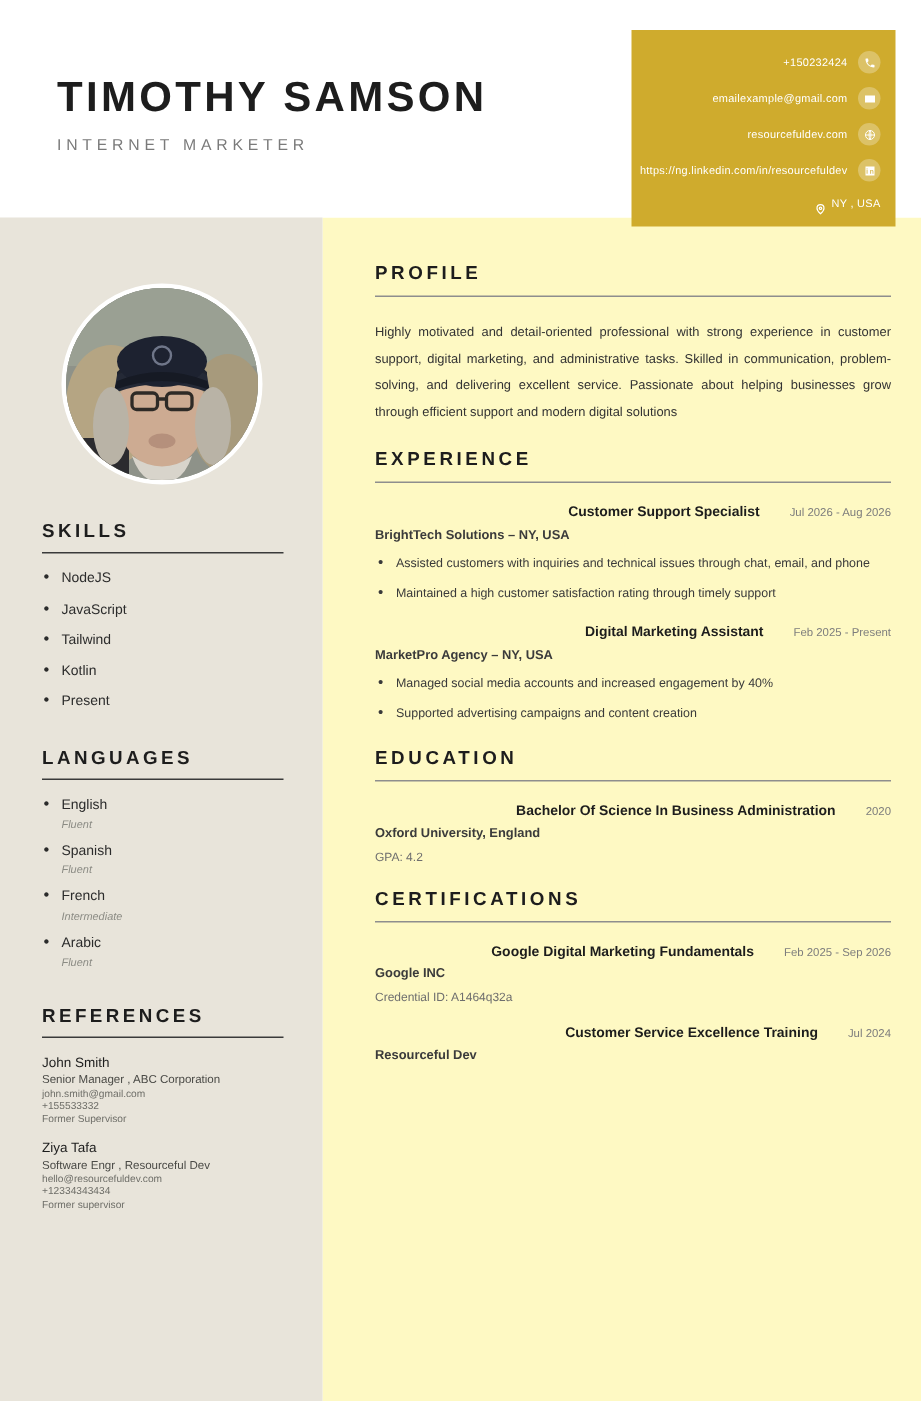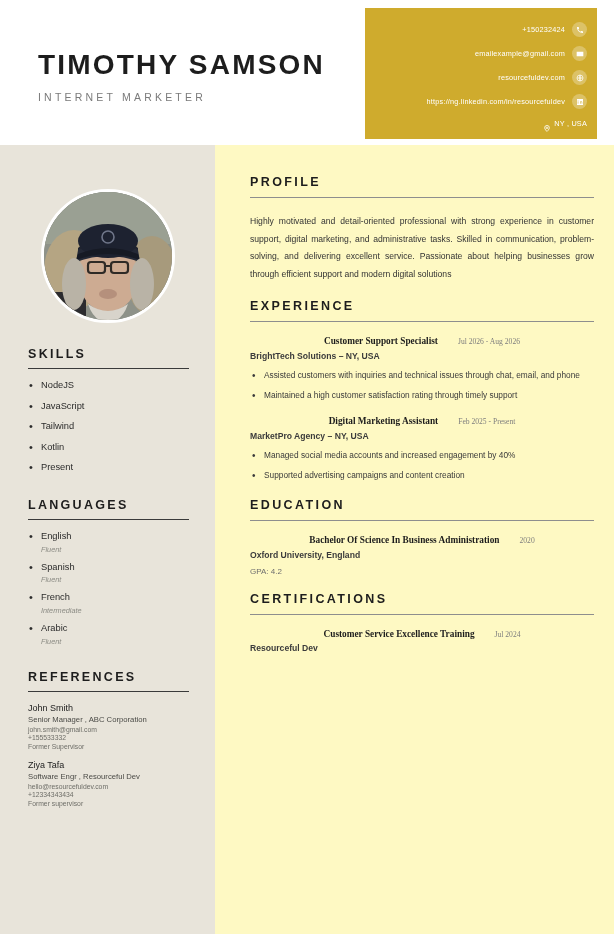--- a/index.html
+++ b/index.html
@@ -40,22 +40,22 @@
     margin-top: 10px;
     font-size: 10.5px;
     letter-spacing: 3.2px;
     color: #7a7a7a;
     white-space: nowrap;
   }
 
   .contact-card {
     position: absolute;
     right: 17px;
-    top: 8px;
-    width: 232px;
+    top: 20px;
+    width: 176px;
     height: 131px;
     background: #cfab2d;
     box-sizing: border-box;
     padding: 14px 10px 10px 8px;
     display: flex;
     flex-direction: column;
     justify-content: flex-start;
     gap: 9px;
   }
   .contact-row {
@@ -204,23 +204,22 @@
     font-size: 8.6px;
     line-height: 2.05;
     color: #333333;
     text-align: justify;
   }
 
   .entry { margin-top: 14px; }
   .entry-head {
     display: flex;
     align-items: flex-start;
-    justify-content: center;
+    justify-content: flex-end;
     gap: 20px;
-    font-family: Liberation Serif, serif;
   }
   .entry-title {
     font-size: 9.3px;
     font-weight: bold;
     color: #1d1d1d;
     line-height: 1.28;
   }
   .entry-date {
     font-size: 7.6px;
     color: #7d7d7d;
@@ -461,20 +460,28 @@
         </div>
         <div class="entry-sub">Oxford University, England</div>
         <div class="entry-note">GPA: 4.2</div>
       </div>
     </div>
 
     <div class="sec">
       <div class="sec-title">CERTIFICATIONS</div>
       <div class="sec-rule"></div>
 
+      <div class="entry">
+        <div class="entry-head">
+          <div class="entry-title">Google Digital Marketing Fundamentals</div>
+          <div class="entry-date">Feb 2025 - Sep 2026</div>
+        </div>
+        <div class="entry-sub">Google INC</div>
+        <div class="entry-note">Credential ID: A1464q32a</div>
+      </div>
 
       <div class="entry">
         <div class="entry-head">
           <div class="entry-title">Customer Service Excellence Training</div>
           <div class="entry-date">Jul 2024</div>
         </div>
         <div class="entry-sub">Resourceful Dev</div>
       </div>
     </div>
 

